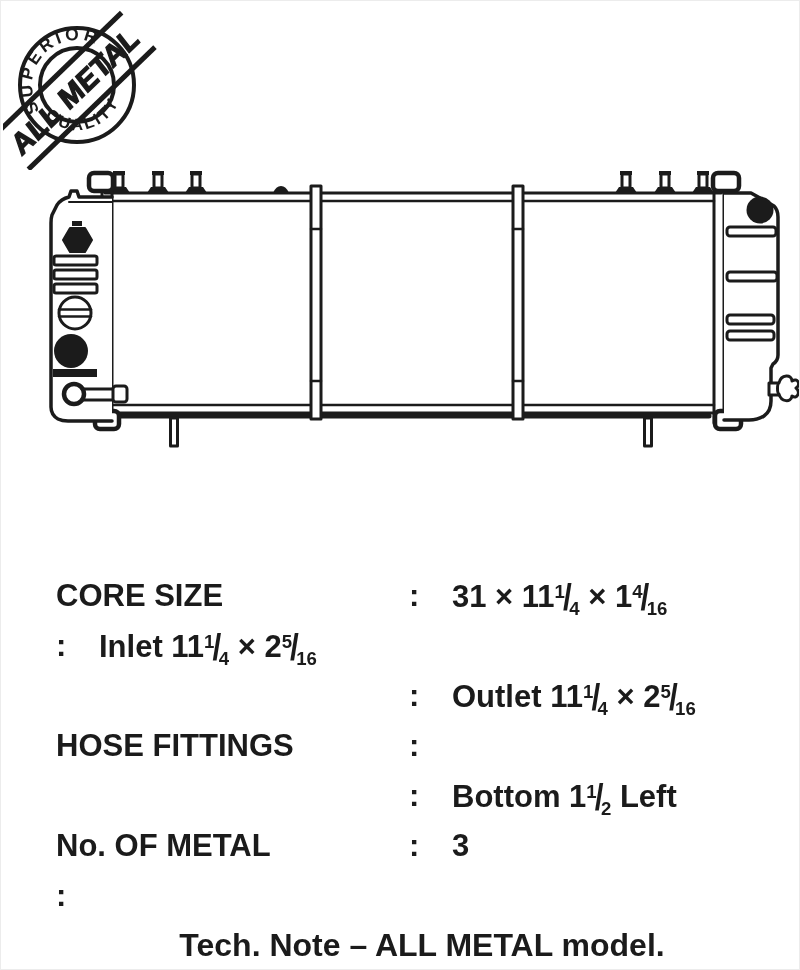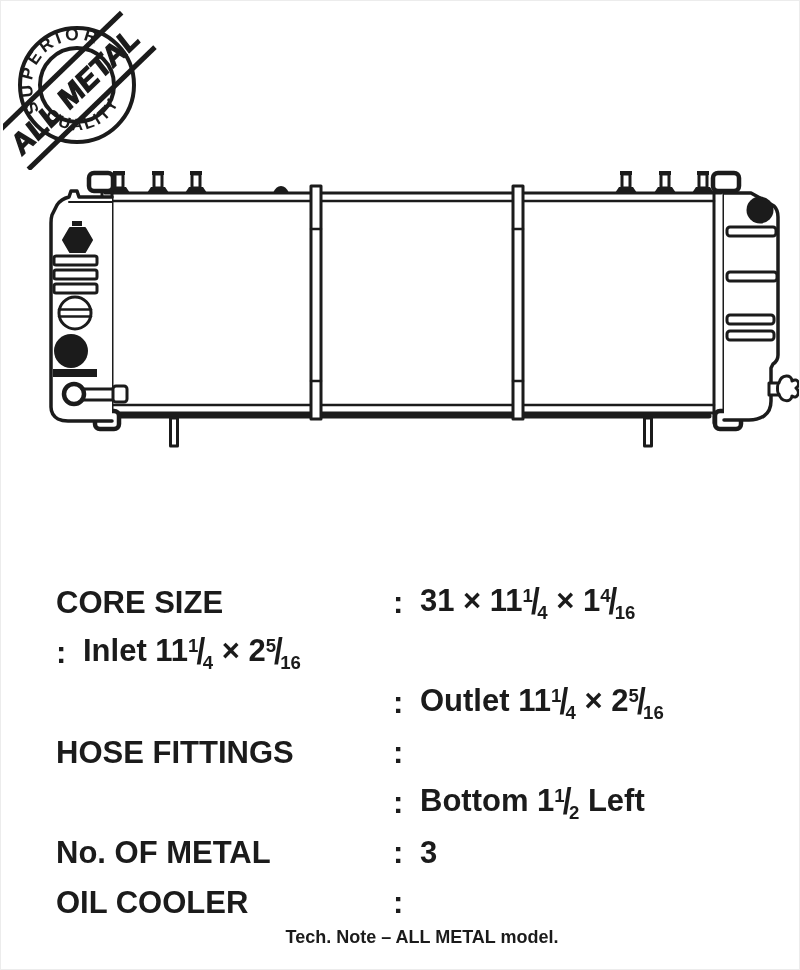--- a/index.html
+++ b/index.html
@@ -8,31 +8,31 @@
     font-family:"Liberation Sans",sans-serif;color:#1b1b1b;
     box-sizing:border-box;border:1px solid #ececec;
   }
   svg{display:block;}
   .badge{position:absolute;left:2px;top:4px;}
   .diagram{position:absolute;left:0;top:160px;}
   .specs{
     position:absolute;left:55px;top:577px;width:745px;
     font-weight:bold;font-size:31px;color:#1b1b1b;
   }
-  .spec-row{display:flex;height:50px;align-items:center;white-space:pre;}
+  .spec-row{display:flex;height:50px;white-space:pre;gap:16px;}
   .spec-label{width:337px;flex:0 0 337px;}
   .spec-colon{width:27px;flex:0 0 27px;}
   .spec-value{flex:1;}
   .frac{white-space:nowrap;margin-top:24px;}
   .fr-n{font-size:0.60em;vertical-align:0.48em;}
   .fr-s{display:inline-block;font-size:1.02em;transform:scaleY(1.18) translateY(1px);margin:0 -0.06em;}
   .fr-d{font-size:0.60em;vertical-align:-0.42em;margin-left:-0.04em;}
   .tech-note{
     position:absolute;left:0;top:926px;width:100%;box-sizing:border-box;
-    padding-left:44px;text-align:center;font-size:18px;font-weight:bold;color:#1b1b1b;
+    padding-left:44px;text-align:center;font-size:32px;font-weight:bold;color:#1b1b1b;
   }
 </style>
 </head>
 <body>
 
 <div class="page">
 
   <svg class="badge" width="160" height="165" viewBox="0 0 160 165">
     <g stroke="#1b1b1b" fill="none">
       <circle cx="74" cy="80" r="57" stroke-width="4"></circle>
@@ -179,17 +179,17 @@
     </g>
   </svg>
 
   <div class="specs">
       <div class="spec-row"><span class="spec-label">CORE SIZE</span><span class="spec-colon">:</span><span class="spec-value">31 × 11<span class="frac"><span class="fr-n">1</span><span class="fr-s">/</span><span class="fr-d">4</span></span> × 1<span class="frac"><span class="fr-n">4</span><span class="fr-s">/</span><span class="fr-d">16</span></span></span></div>
       <div class="spec-row"><span class="spec-colon">:</span><span class="spec-value">Inlet 11<span class="frac"><span class="fr-n">1</span><span class="fr-s">/</span><span class="fr-d">4</span></span> × 2<span class="frac"><span class="fr-n">5</span><span class="fr-s">/</span><span class="fr-d">16</span></span></span></div>
       <div class="spec-row"><span class="spec-label"></span><span class="spec-colon">:</span><span class="spec-value">Outlet 11<span class="frac"><span class="fr-n">1</span><span class="fr-s">/</span><span class="fr-d">4</span></span> × 2<span class="frac"><span class="fr-n">5</span><span class="fr-s">/</span><span class="fr-d">16</span></span></span></div>
       <div class="spec-row"><span class="spec-label">HOSE FITTINGS</span><span class="spec-colon">:</span></div>
       <div class="spec-row"><span class="spec-label"></span><span class="spec-colon">:</span><span class="spec-value">Bottom 1<span class="frac"><span class="fr-n">1</span><span class="fr-s">/</span><span class="fr-d">2</span></span> Left</span></div>
       <div class="spec-row"><span class="spec-label">No. OF METAL</span><span class="spec-colon">:</span><span class="spec-value">3</span></div>
-      <div class="spec-row"><span class="spec-label">OIL COOLER</span><span class="spec-colon">:</span></div>
+      <div class="spec-row"><span class="spec-colon">:</span></div>
     </div>
 
   <div class="tech-note">Tech. Note – ALL METAL model.</div>
 </div>
 
 </body></html>

